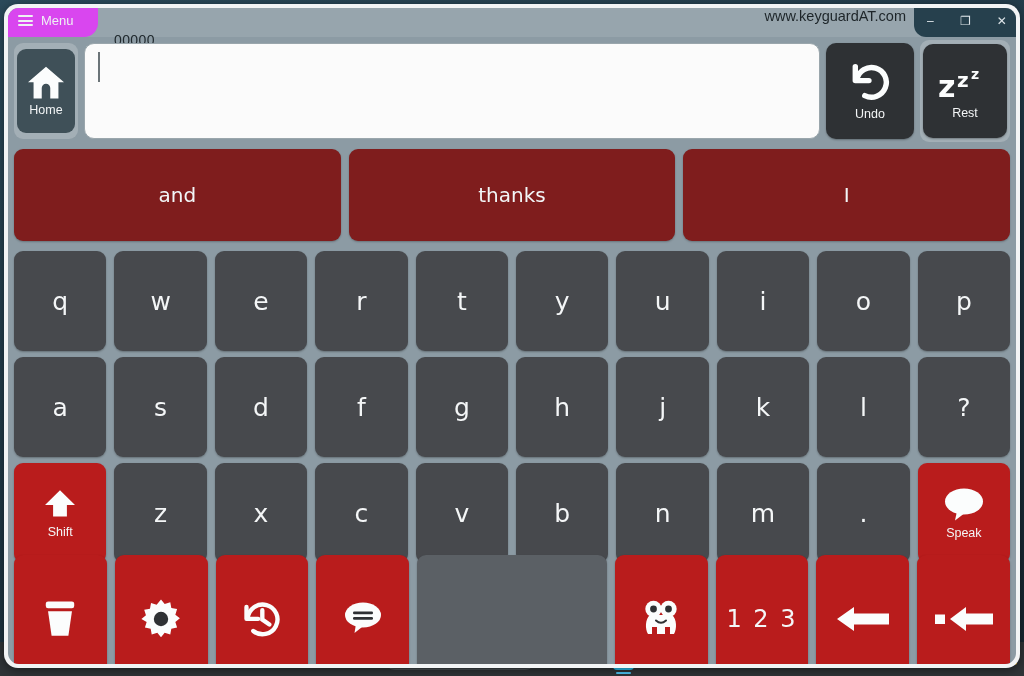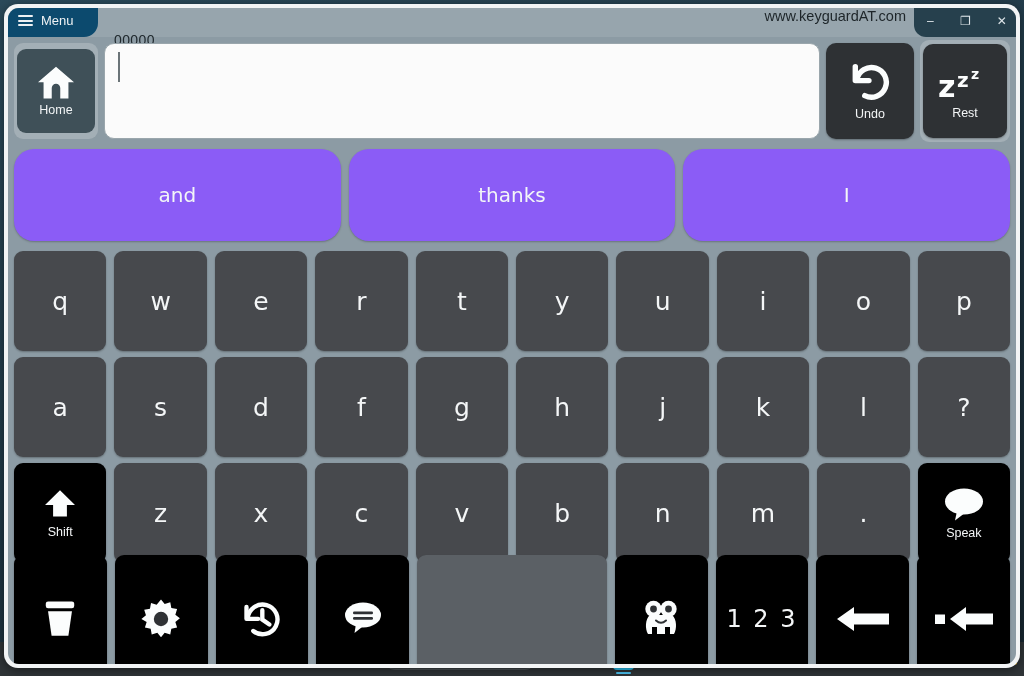--- a/index.html
+++ b/index.html
@@ -77,21 +77,21 @@
 
   
   #titlebar {
     position: absolute; left: 0; right: 0; top: 0; height: 29px;
     background: #97a5ad;
     display: flex; align-items: center;
   }
   #menu-tab {
     position: absolute; left: -4px; top: -4px;
     height: 33px; width: 94px;
-    background: #0c4a6e;
+    background: #d946ef;
     border-radius: 0 0 14px 0;
     display: flex; align-items: center; gap: 8px;
     padding-left: 14px;
     color: #eef1f3; font-size: 13px;
     z-index: 5;
   }
   .hamburger { width: 15px; height: 11px; display: flex; flex-direction: column; justify-content: space-between; }
   .hamburger i { height: 2px; background: #eef1f3; border-radius: 1px; display: block; }
   #doc-id { margin-left: 106px; font-size: 14px; color: #20292e; letter-spacing: .4px; margin-top: 35px; }
   #site-url {
@@ -115,21 +115,21 @@
     background: #a3afb6; border-radius: 9px; padding: 3px;
     display: flex; align-items: center; justify-content: center;
   }
   .dark-key {
     background: #2e3134;
     border-radius: 10px;
     color: #f3f5f6;
     display: flex; flex-direction: column; align-items: center; justify-content: center;
     box-shadow: 0 1px 2px rgba(0,0,0,.3);
   }
-  #home-slot { width: 84px; height: 96px; }
+  #home-slot { width: 64px; height: 96px; }
   #home-key {
     width: 100%; height: 84px; background: #3f5058; border-radius: 9px;
     display:flex;flex-direction:column;align-items:center;justify-content:center;gap:2px;
   }
   #home-key .lbl { font-size: 12.5px; color: #f1f4f5; }
   #textbox {
     flex: 1; height: 96px;
     background: #fbfbfb;
     border: 1.5px solid #9aa6ac;
     border-radius: 10px;
@@ -147,42 +147,42 @@
   #rest-slot { width: 90px; height: 102px; }
   #rest-key { width: 100%; height: 94px; gap: 1px; }
   .keylabel { font-size: 12.5px; }
 
   
   #predrow {
     position: absolute; left: 0; right: 0; top: 137px; height: 100px;
     display: flex; gap: 8px; padding: 4px 6px;
   }
   .pred-key {
-    flex: 1; background: #8b5cf6; border-radius: 20px;
+    flex: 1; background: #7f1d1d; border-radius: 9px;
     color: #f2f6f7; font-size: 20px;
     display: flex; align-items: center; justify-content: center;
     box-shadow: 0 1px 2px rgba(0,0,0,.25);
     font-family: "DejaVu Sans", sans-serif;
   }
 
   
   .keyrow { position: absolute; left: 0; right: 0; display: flex; gap: 8px; padding: 0 6px; }
   #row1 { top: 243px; height: 100px; }
   #row2 { top: 349px; height: 100px; }
   #row3 { top: 455px; height: 100px; }
   #row4 { top: 547px; height: 127px; }
   .letter-key {
     flex: 1; background: #47494d; border-radius: 9px;
     color: #f4f6f7; font-size: 25px;
     display: flex; align-items: center; justify-content: center;
     box-shadow: 0 1px 2px rgba(0,0,0,.28);
     font-family: "DejaVu Sans", sans-serif;
   }
   .fn-key {
-    flex: 1; background: #000000; border-radius: 9px;
+    flex: 1; background: #b91c1c; border-radius: 9px;
     color: #f4f6f7;
     display: flex; flex-direction: column; align-items: center; justify-content: center;
     gap: 2px;
     box-shadow: 0 1px 2px rgba(0,0,0,.3);
   }
   .space-key {
     flex: 2.04; background: #5b6065; border-radius: 9px;
     box-shadow: 0 1px 2px rgba(0,0,0,.28);
   }
   .num-key { font-size: 24px; letter-spacing: 2px; font-family: "DejaVu Sans", sans-serif; }

